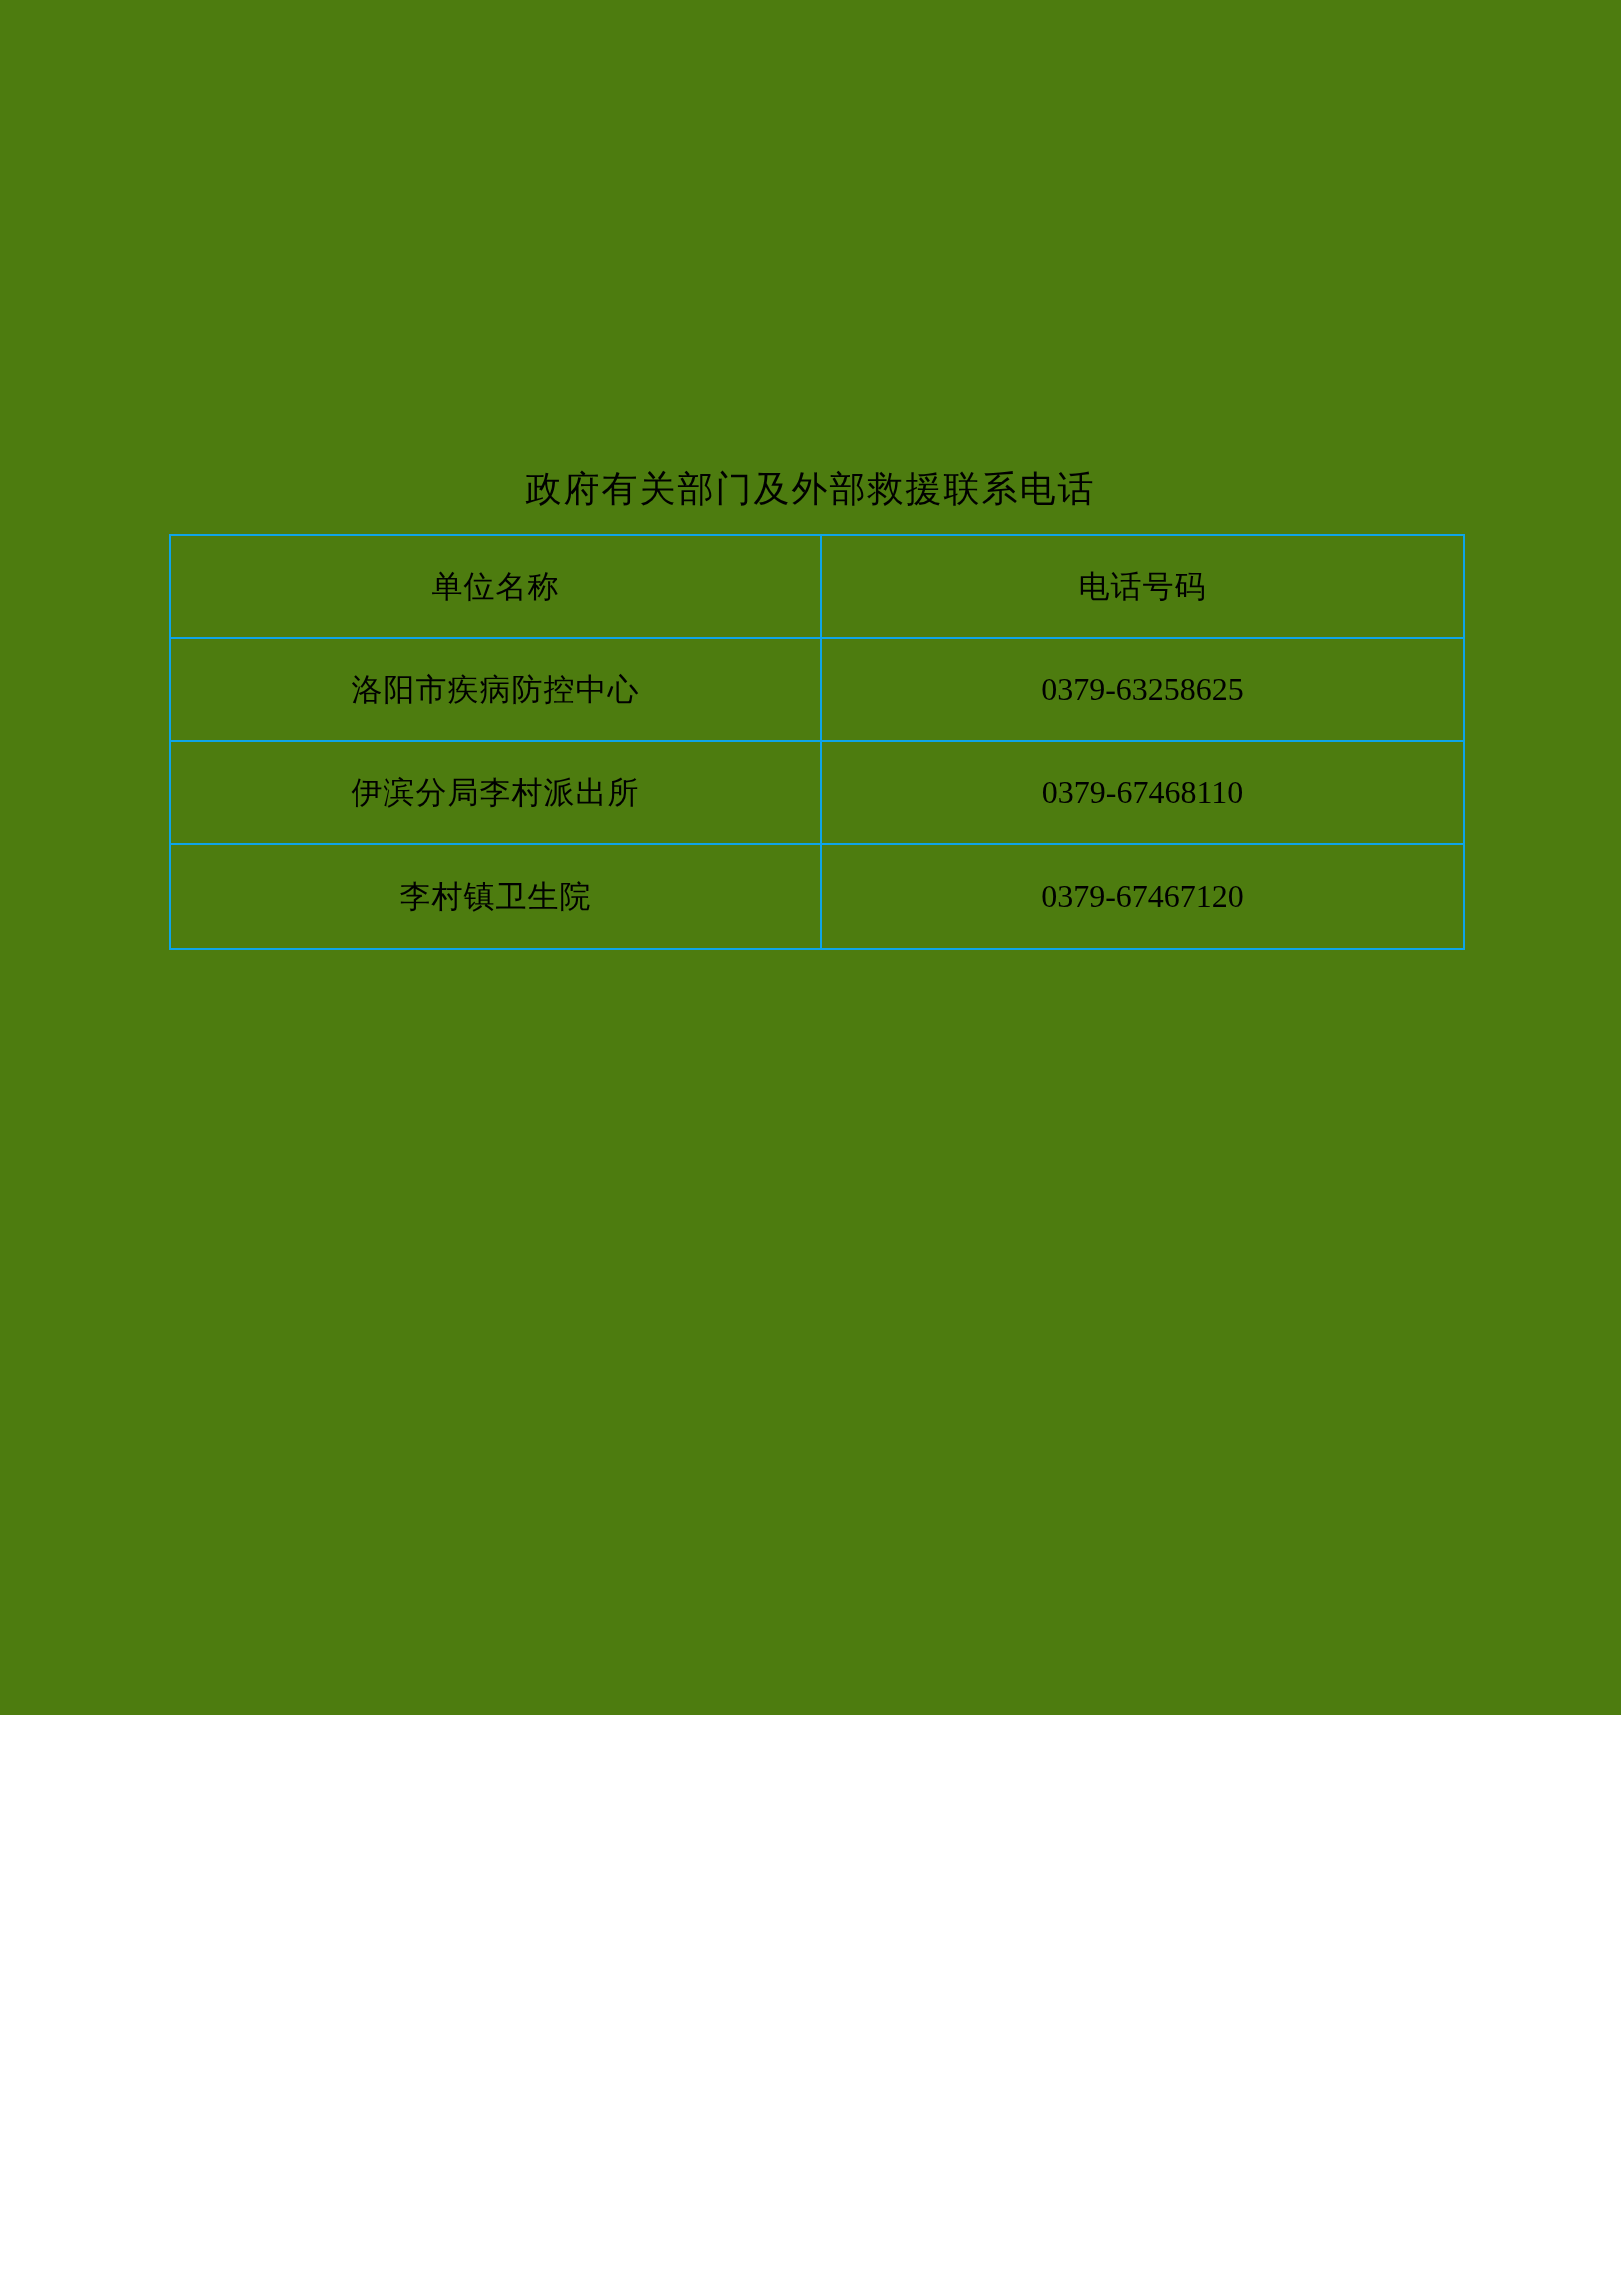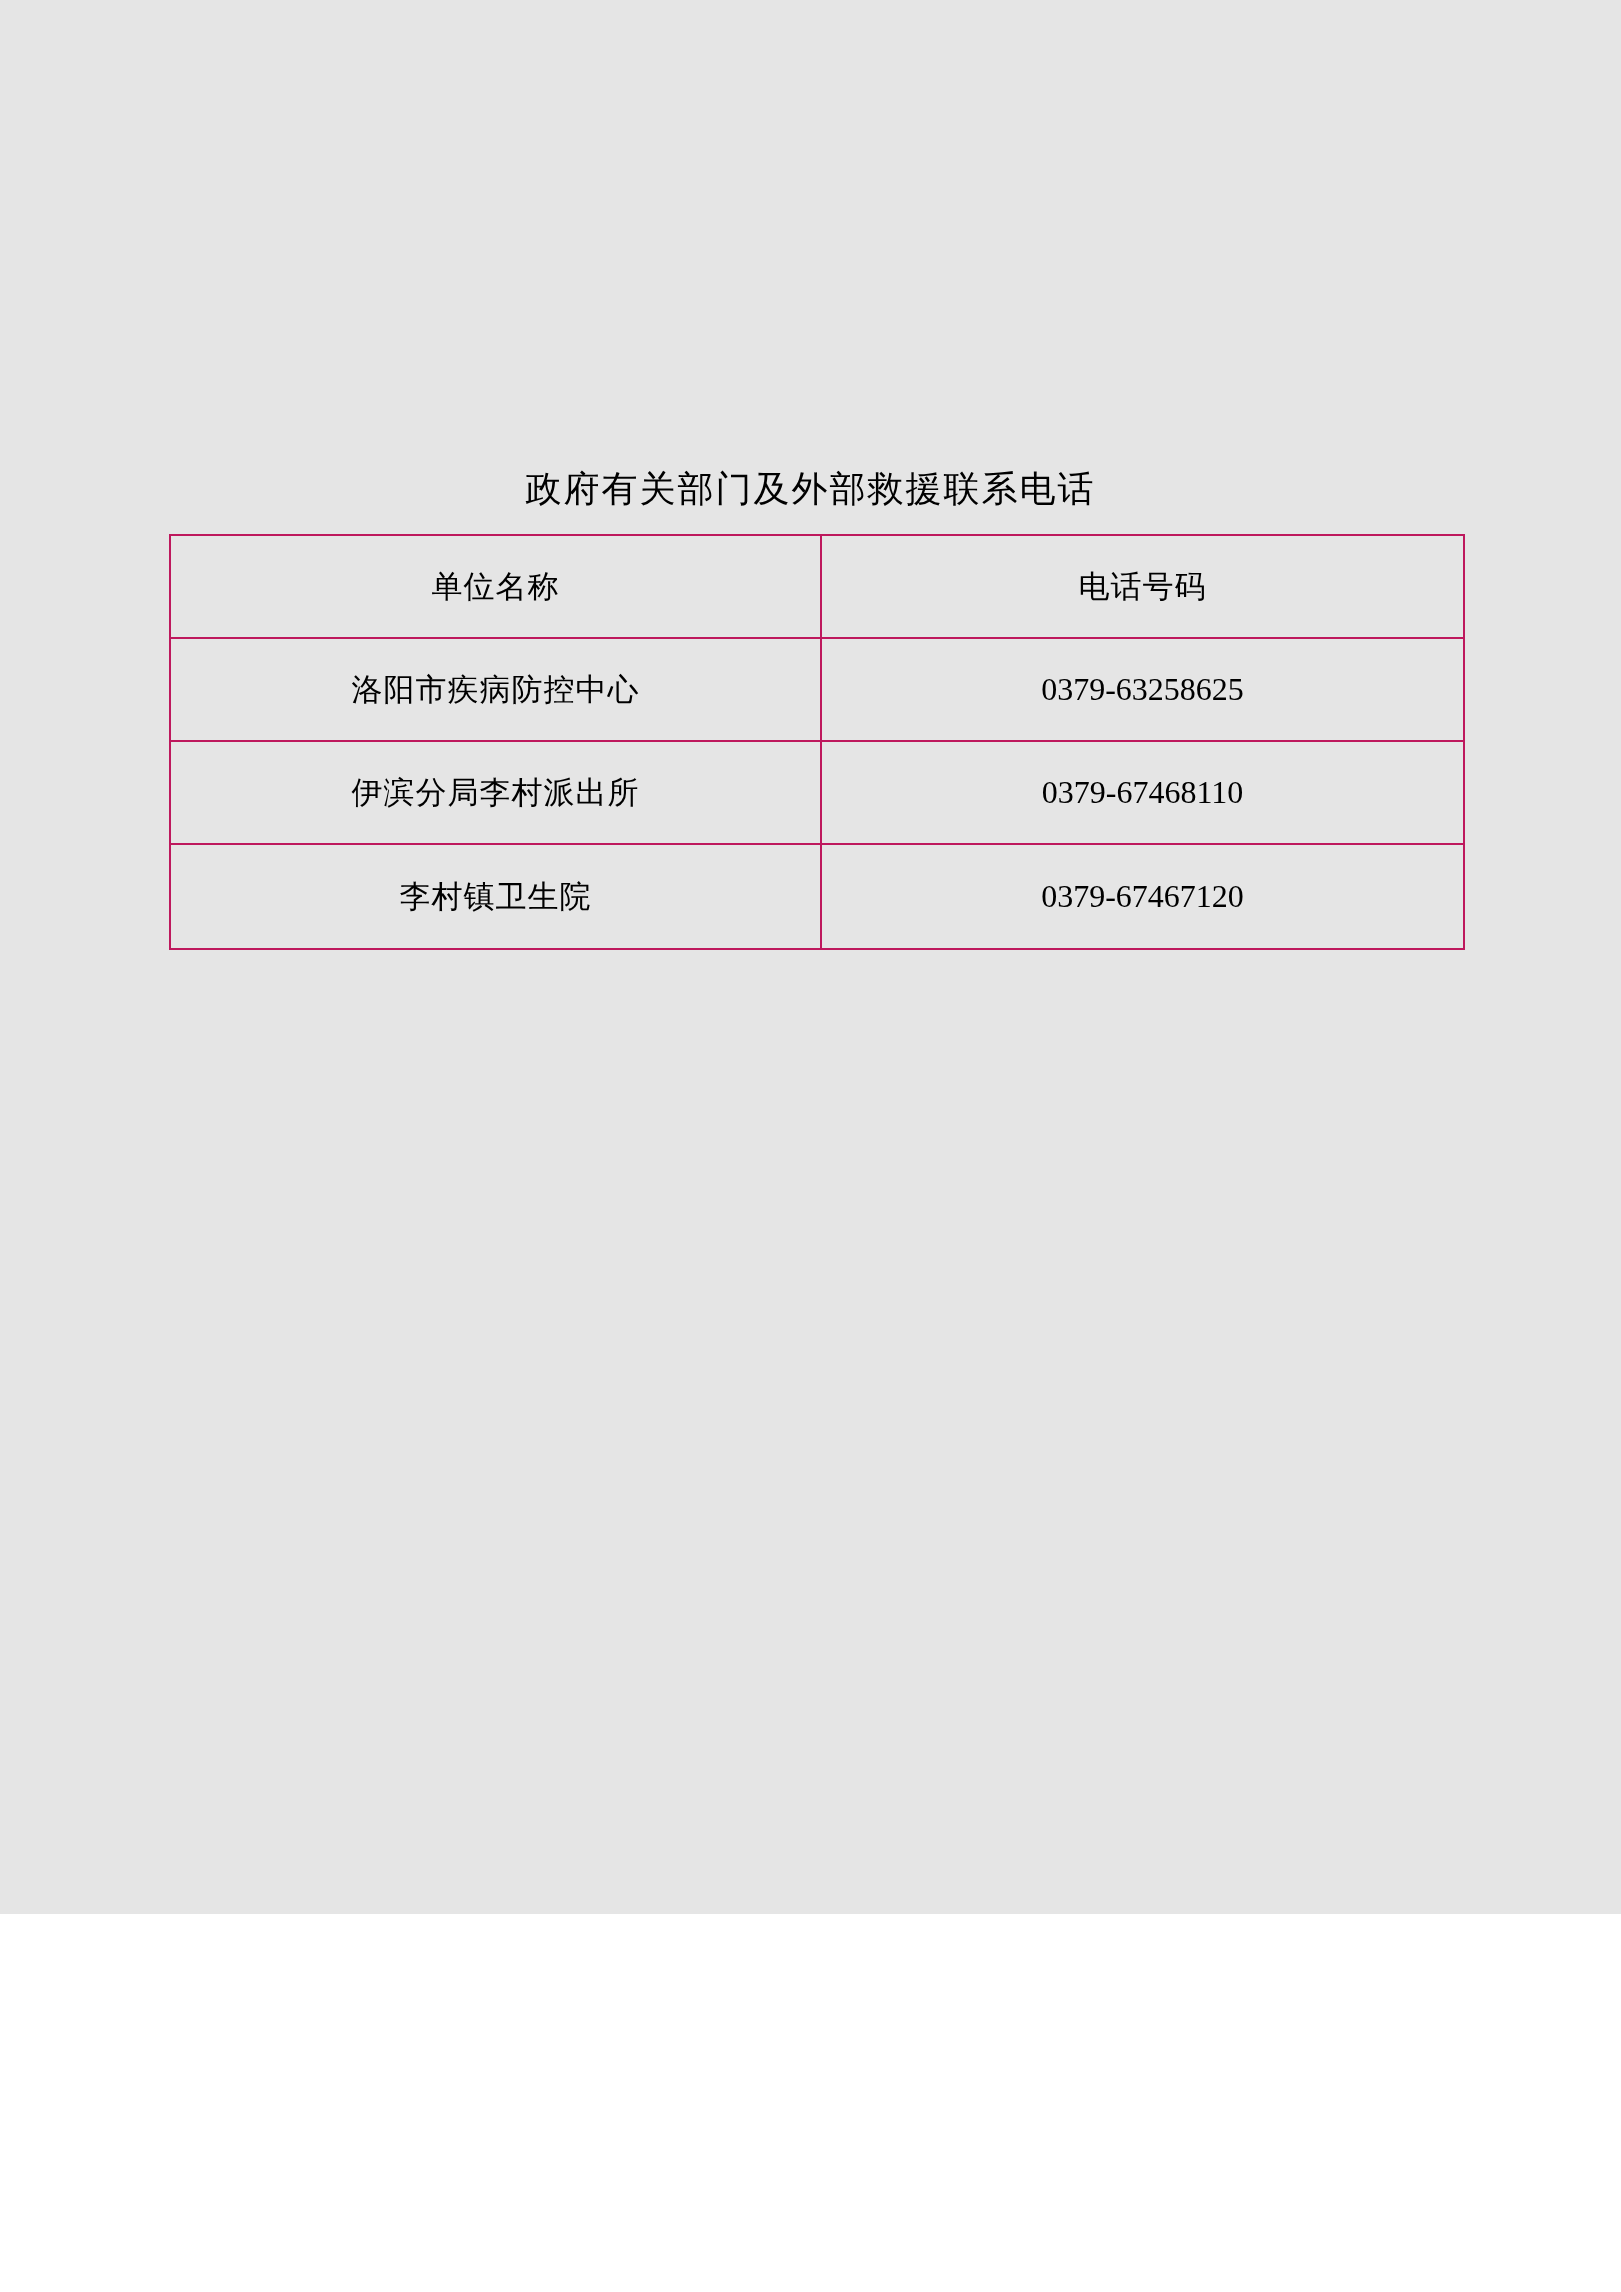--- a/index.html
+++ b/index.html
@@ -3,22 +3,22 @@
 <meta charset="utf-8">
 <style>
   * { margin: 0; padding: 0; box-sizing: border-box; }
   html, body {
     background: #ffffff;
     font-family: "Liberation Serif", "DejaVu Serif", serif;
   }
   .page {
     position: relative;
     width: 1621px;
-    height: 1914px;
-    background: #e5e5e5;
+    height: 1715px;
+    background: #4d7c0f;
     margin: 0 auto;
     overflow: hidden;
     color: #000000;
   }
   .doc-title {
     position: absolute;
     top: 465px;
     left: 0;
     width: 1621px;
     text-align: center;
@@ -30,21 +30,21 @@
   table.contact-table {
     position: absolute;
     top: 534px;
     left: 169px;
     width: 1294px;
     border-collapse: collapse;
     table-layout: fixed;
   }
   table.contact-table td,
   table.contact-table th {
-    border: 2px solid #be185d;
+    border: 2px solid #0ea5e9;
     text-align: center;
     vertical-align: middle;
     font-weight: normal;
     padding: 0;
   }
   tr.header-row { height: 103px; }
   tr.data-row   { height: 103px; }
   tr.data-row-last { height: 105px; padding-left: 38px; }
   .cell-unit {
     font-size: 31px;

